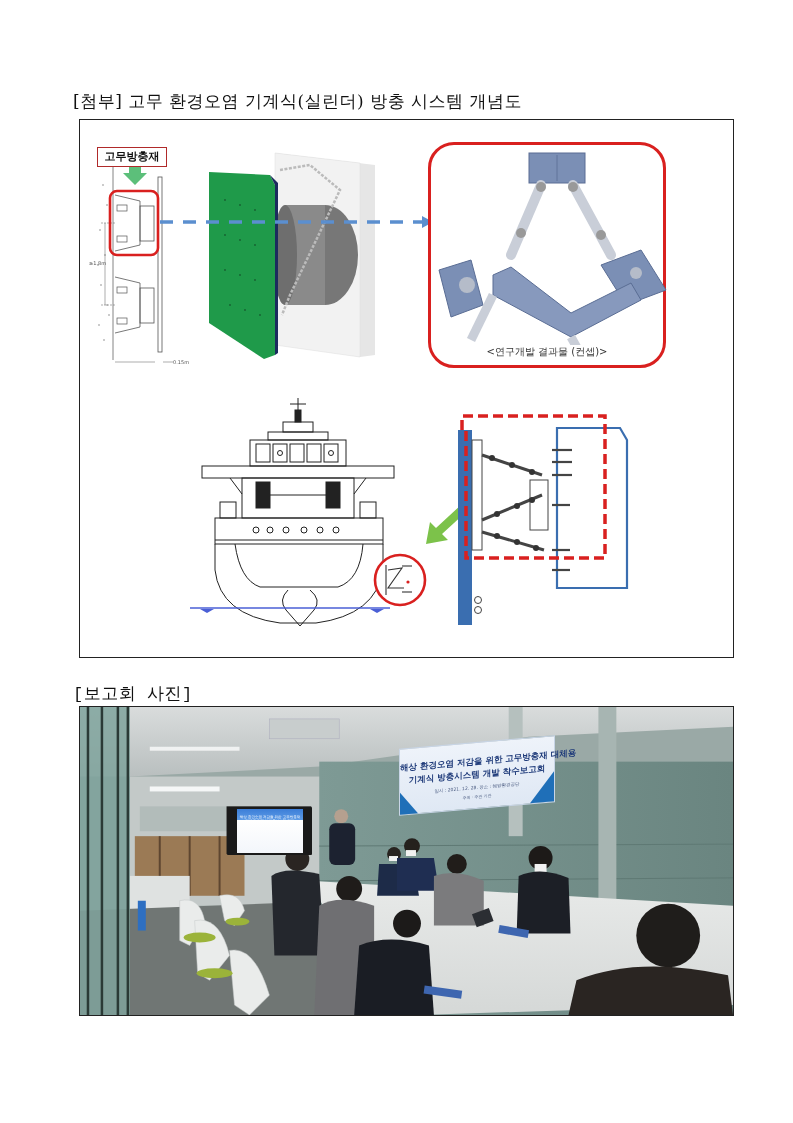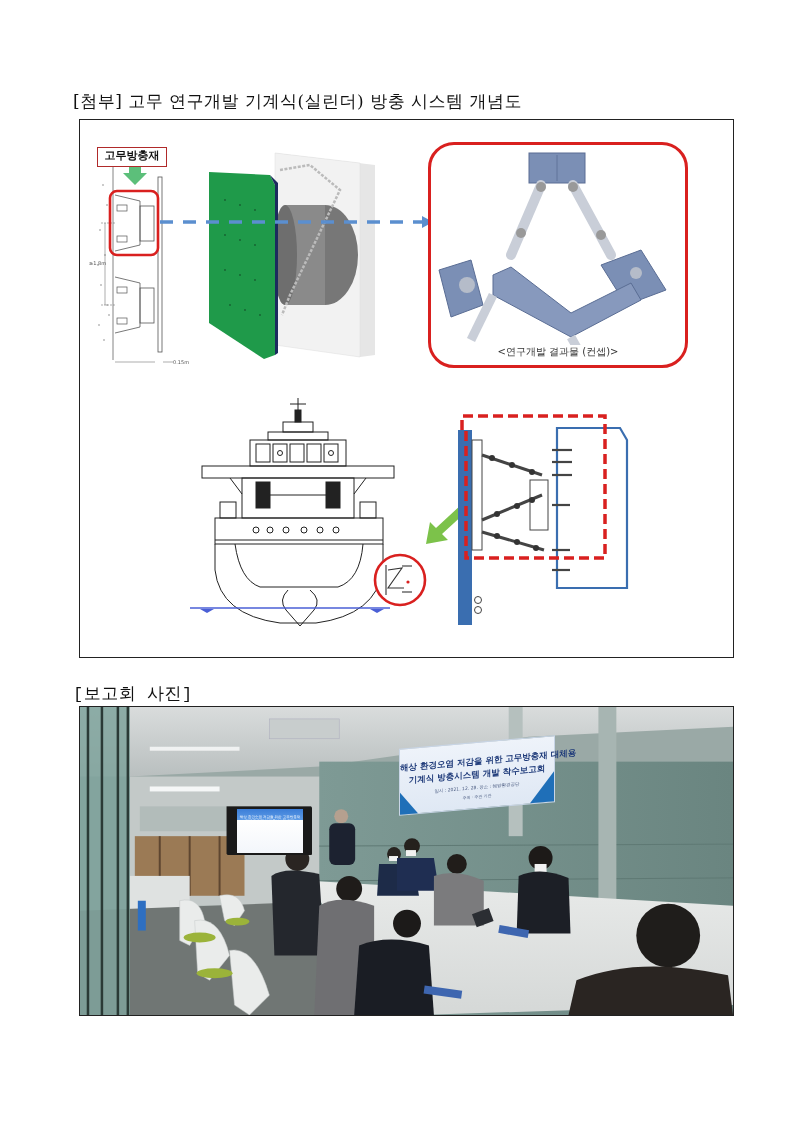--- a/index.html
+++ b/index.html
@@ -11,21 +11,21 @@
   #h2 { top: 682px; font-family: Liberation Mono, monospace; }
 
   .frame { position: absolute; border: 1.5px solid #222; background: #fff; overflow: hidden; }
   #fig1 { left: 79px; top: 119px; width: 655px; height: 539px; }
   #fig2 { left: 79px; top: 706px; width: 655px; height: 310px; }
 
   .abs { position: absolute; }
 
   
   .label-box { position: absolute; left: 17px; top: 27px; width: 70px; height: 20px; border: 1.5px solid #b02a2a; background: #fff;
-    font-family: Liberation Mono, monospace; font-weight: bold; font-size: 11px; color: #111; text-align: center; line-height: 17px; }
+    font-family: Liberation Sans, sans-serif; font-weight: bold; font-size: 11px; color: #111; text-align: center; line-height: 17px; }
 
   .caption { position: absolute; left: 0; width: 100%; text-align: center; font-family: "DejaVu Sans", sans-serif; font-size: 10px; color: #333; }
 
   
   .photo { position: absolute; left: 0; top: 0; width: 100%; height: 100%; }
   .banner { position: absolute; left: 319px; top: 35px; width: 156px; height: 67px;
     background: linear-gradient(180deg,#eef3fa 0%, #dfe8f4 100%); transform: skewY(-5deg); border: 1px solid #c8d5e6; }
   .banner-line { position:absolute; left: 0; width: 100%; text-align: center; font-family: "DejaVu Sans", sans-serif; font-weight: bold; color: #1f3b7a; white-space: nowrap; }
   .banner-l1 { top: 13px; font-size: 8.5px; }
   .banner-l2 { top: 26px; font-size: 8.5px; }
@@ -34,21 +34,21 @@
   .banner-tri-l { position:absolute; left:0; bottom:0; width:0; height:0; border-left: 18px solid #1f6fb8; border-top: 22px solid transparent; }
   .banner-tri-r { position:absolute; right:0; bottom:0; width:0; height:0; border-right: 24px solid #1f6fb8; border-top: 30px solid transparent; }
 
   .screen { position: absolute; left: 147px; top: 100px; width: 85px; height: 48px; background: #1a1a1a; border-radius: 1px; }
   .screen-inner { position: absolute; left: 10px; top: 2px; width: 66px; height: 44px; background: linear-gradient(180deg,#3c7ed8 0%, #5d9be6 25%, #ffffff 26%, #f3f6fb 100%); }
   .screen-title { position:absolute; left:2px; top: 6px; width: 62px; text-align:center; font-family:"DejaVu Sans",sans-serif; font-size:3.5px; color:#fff; line-height:4px; }
 </style>
 </head>
 <body>
 
-<div id="h1" class="heading">[첨부] 고무 연구개발 기계식(실린더) 방충 시스템 개념도</div>
+<div id="h1" class="heading">[첨부] 고무 환경오염 기계식(실린더) 방충 시스템 개념도</div>
 
 <div id="fig1" class="frame">
 
   <svg class="abs" style="left:5px;top:15px" width="110" height="235">
 
     <g fill="#888">
       <circle cx="18" cy="50" r="0.8"></circle>
         <circle cx="22" cy="70" r="0.8"></circle>
         <circle cx="15" cy="95" r="0.8"></circle>
       <circle cx="20" cy="120" r="0.8"></circle>
@@ -116,21 +116,21 @@
         <circle cx="45" cy="165" r="0.9"></circle>
         <circle cx="60" cy="170" r="0.9"></circle>
     </g>
   </svg>
 
   <svg class="abs" style="left:80px;top:95px" width="275" height="14">
     <line x1="0" y1="7" x2="262" y2="7" stroke="#5b8fcf" stroke-width="3.5" stroke-dasharray="13,10"></line>
     <polygon points="262,1 273,7 262,13" fill="#5b8fcf"></polygon>
   </svg>
 
-  <div class="abs" style="left:348px;top:22px;width:260px;height:226px;border:3px solid #d9201f;border-radius:26px;background:#fff">
+  <div class="abs" style="left:348px;top:22px;width:238px;height:226px;border:3px solid #d9201f;border-radius:26px;background:#fff">
     <svg class="abs" style="left:0;top:0" width="256" height="200">
 
       <rect x="98" y="8" width="56" height="30" fill="#7b8fb5" stroke="#5a6d94" stroke-width="1"></rect>
       <line x1="126" y1="10" x2="126" y2="36" stroke="#5a6d94" stroke-width="0.8"></line>
 
       <line x1="110" y1="40" x2="80" y2="110" stroke="#c9ced8" stroke-width="10" stroke-linecap="round"></line>
       <line x1="142" y1="40" x2="180" y2="110" stroke="#c9ced8" stroke-width="10" stroke-linecap="round"></line>
       <circle cx="110" cy="42" r="5" fill="#999"></circle>
         <circle cx="142" cy="42" r="5" fill="#999"></circle>
       <circle cx="90" cy="88" r="5" fill="#999"></circle>

